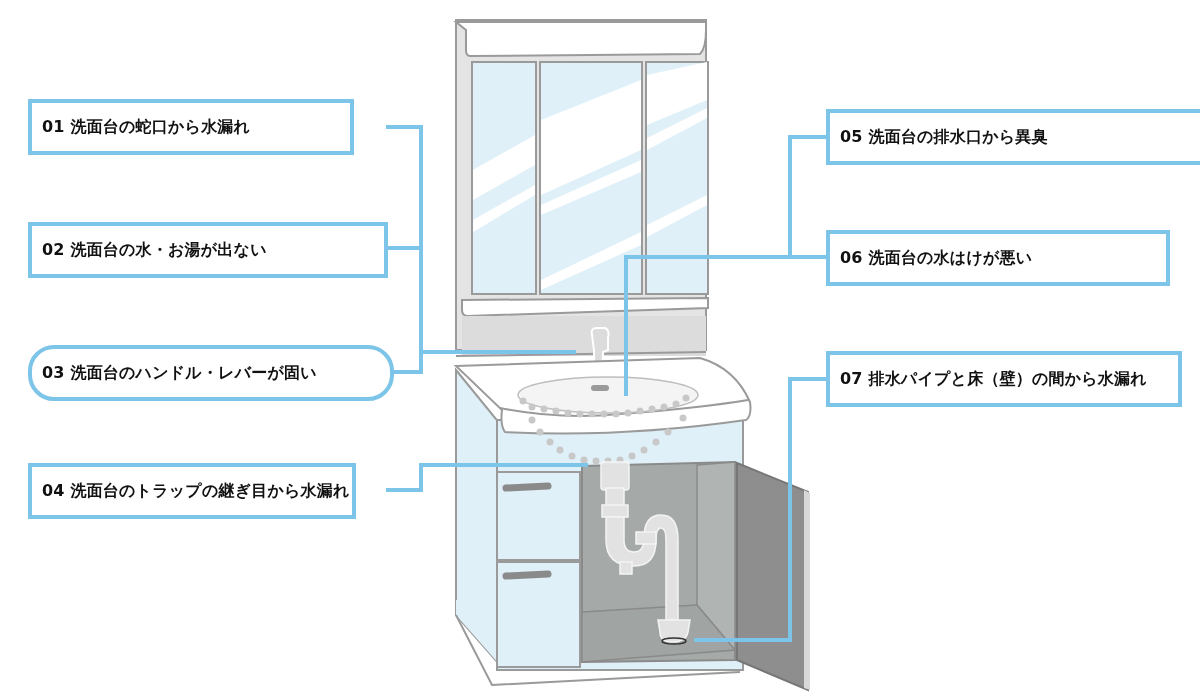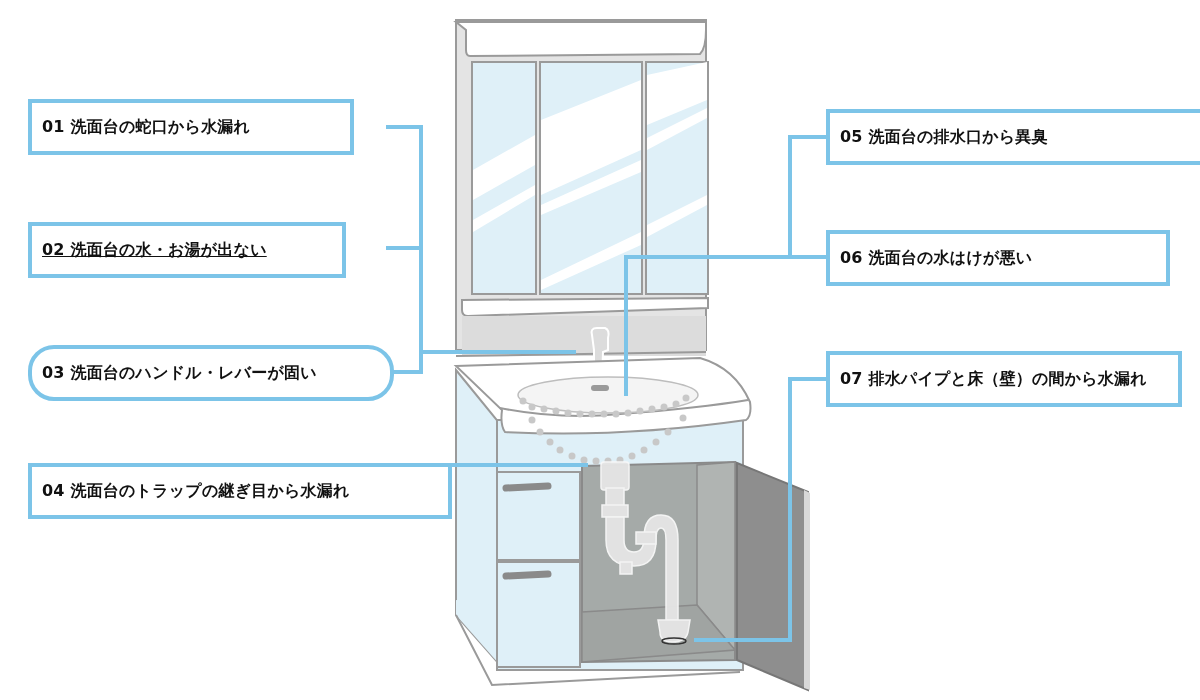--- a/index.html
+++ b/index.html
@@ -128,27 +128,27 @@
     <polyline points="826,137 790,137 790,257"></polyline>
     <polyline points="826,257 626,257 626,396"></polyline>
 
     <polyline points="826,379 790,379 790,640 694,640"></polyline>
   </g>
 </svg>
 
 <div class="label-box" style="left:28px; top:99px; width:326px;">
   <span>01 洗面台の蛇口から水漏れ</span>
 </div>
-<div class="label-box" style="left:28px; top:222px; width:318px;text-decoration:underline;">
+<div class="label-box" style="left:28px; top:222px; width:360px;">
   <span>02 洗面台の水・お湯が出ない</span>
 </div>
 <div class="label-box" style="left:28px; top:345px; width:366px;border-radius:26px;">
   <span>03 洗面台のハンドル・レバーが固い</span>
 </div>
-<div class="label-box" style="left:28px; top:463px; width:424px;">
+<div class="label-box" style="left:28px; top:463px; width:328px;">
   <span>04 洗面台のトラップの継ぎ目から水漏れ</span>
 </div>
 <div class="label-box" style="left:826px; top:109px; width:426px;">
   <span>05 洗面台の排水口から異臭</span>
 </div>
 <div class="label-box" style="left:826px; top:230px; width:344px;">
   <span>06 洗面台の水はけが悪い</span>
 </div>
 <div class="label-box" style="left:826px; top:351px; width:356px;">
   <span>07 排水パイプと床（壁）の間から水漏れ</span>

